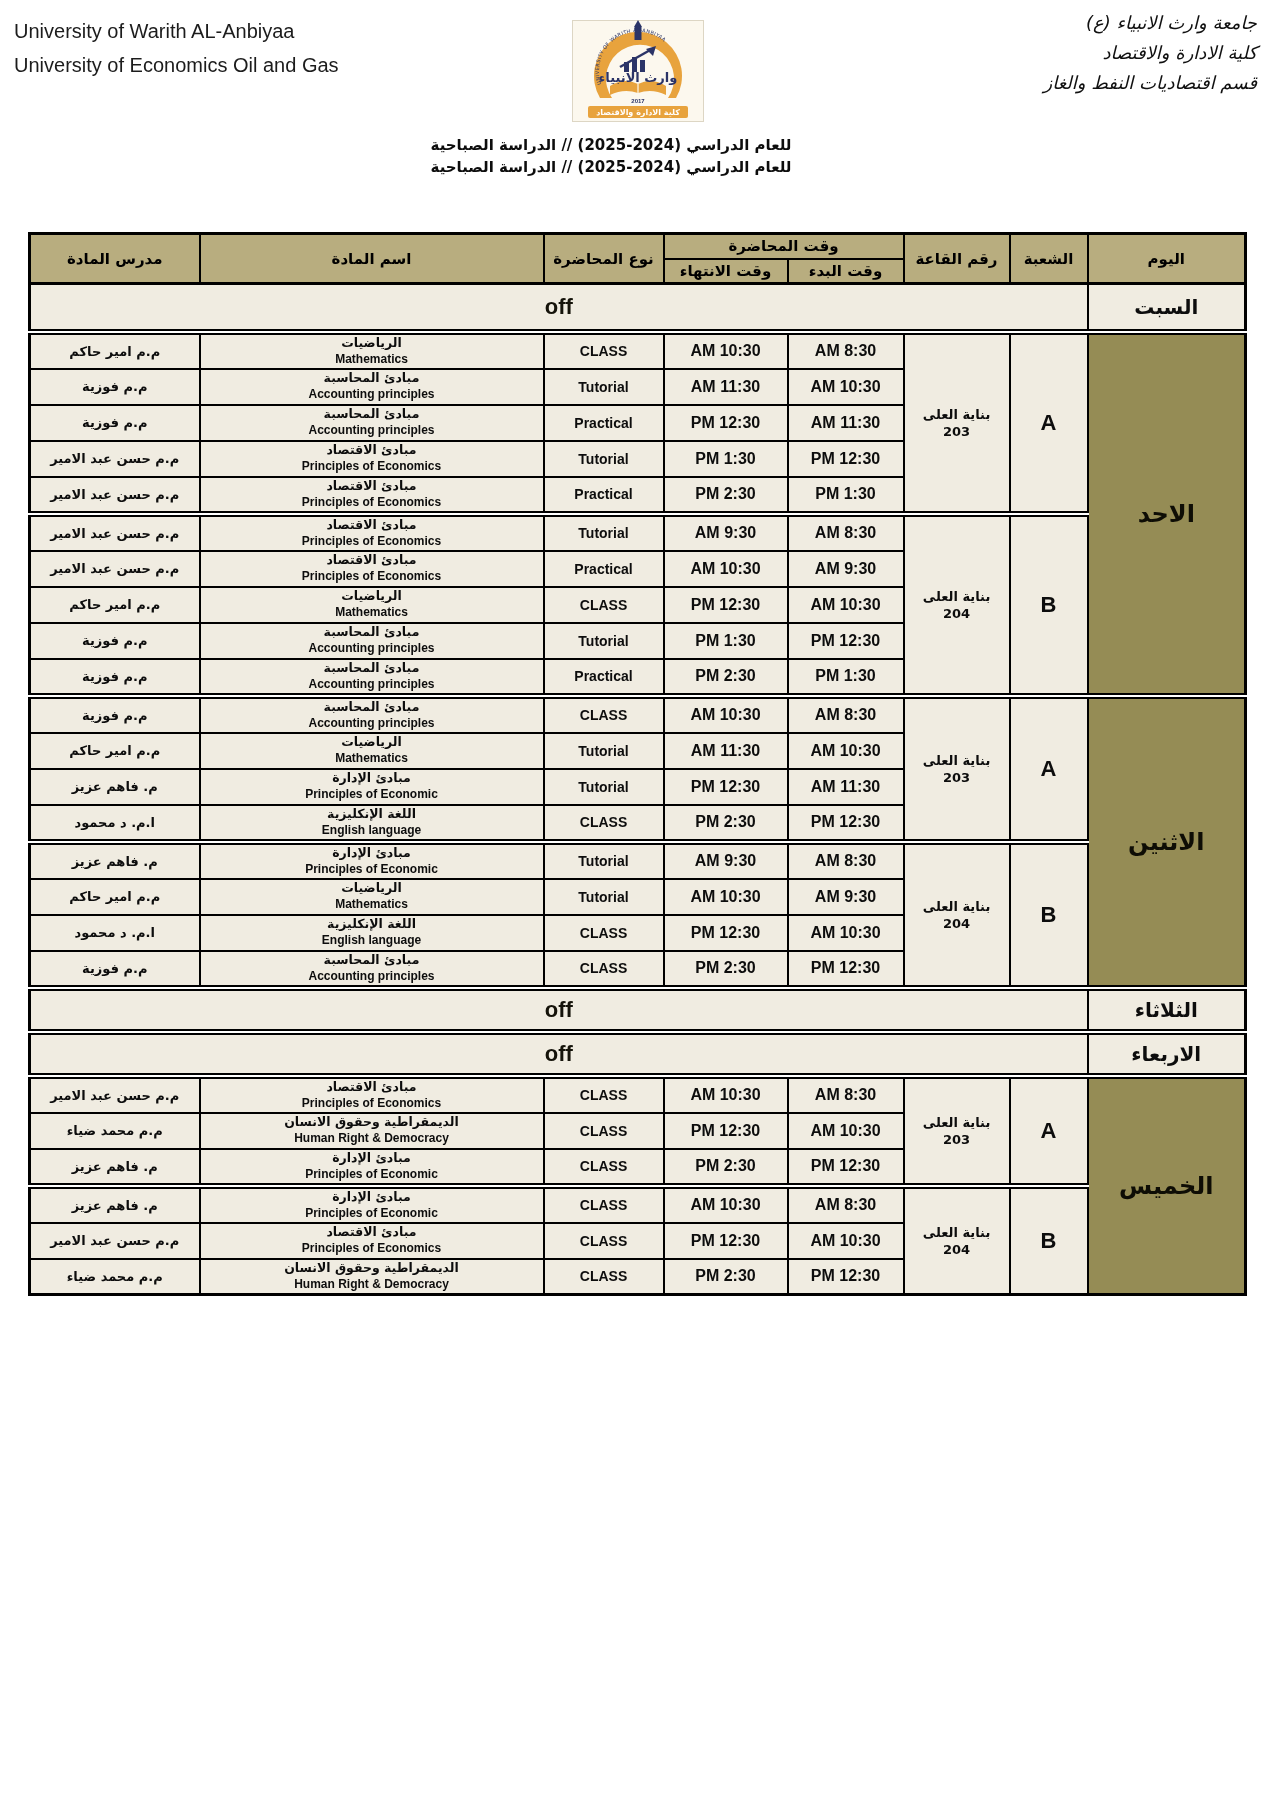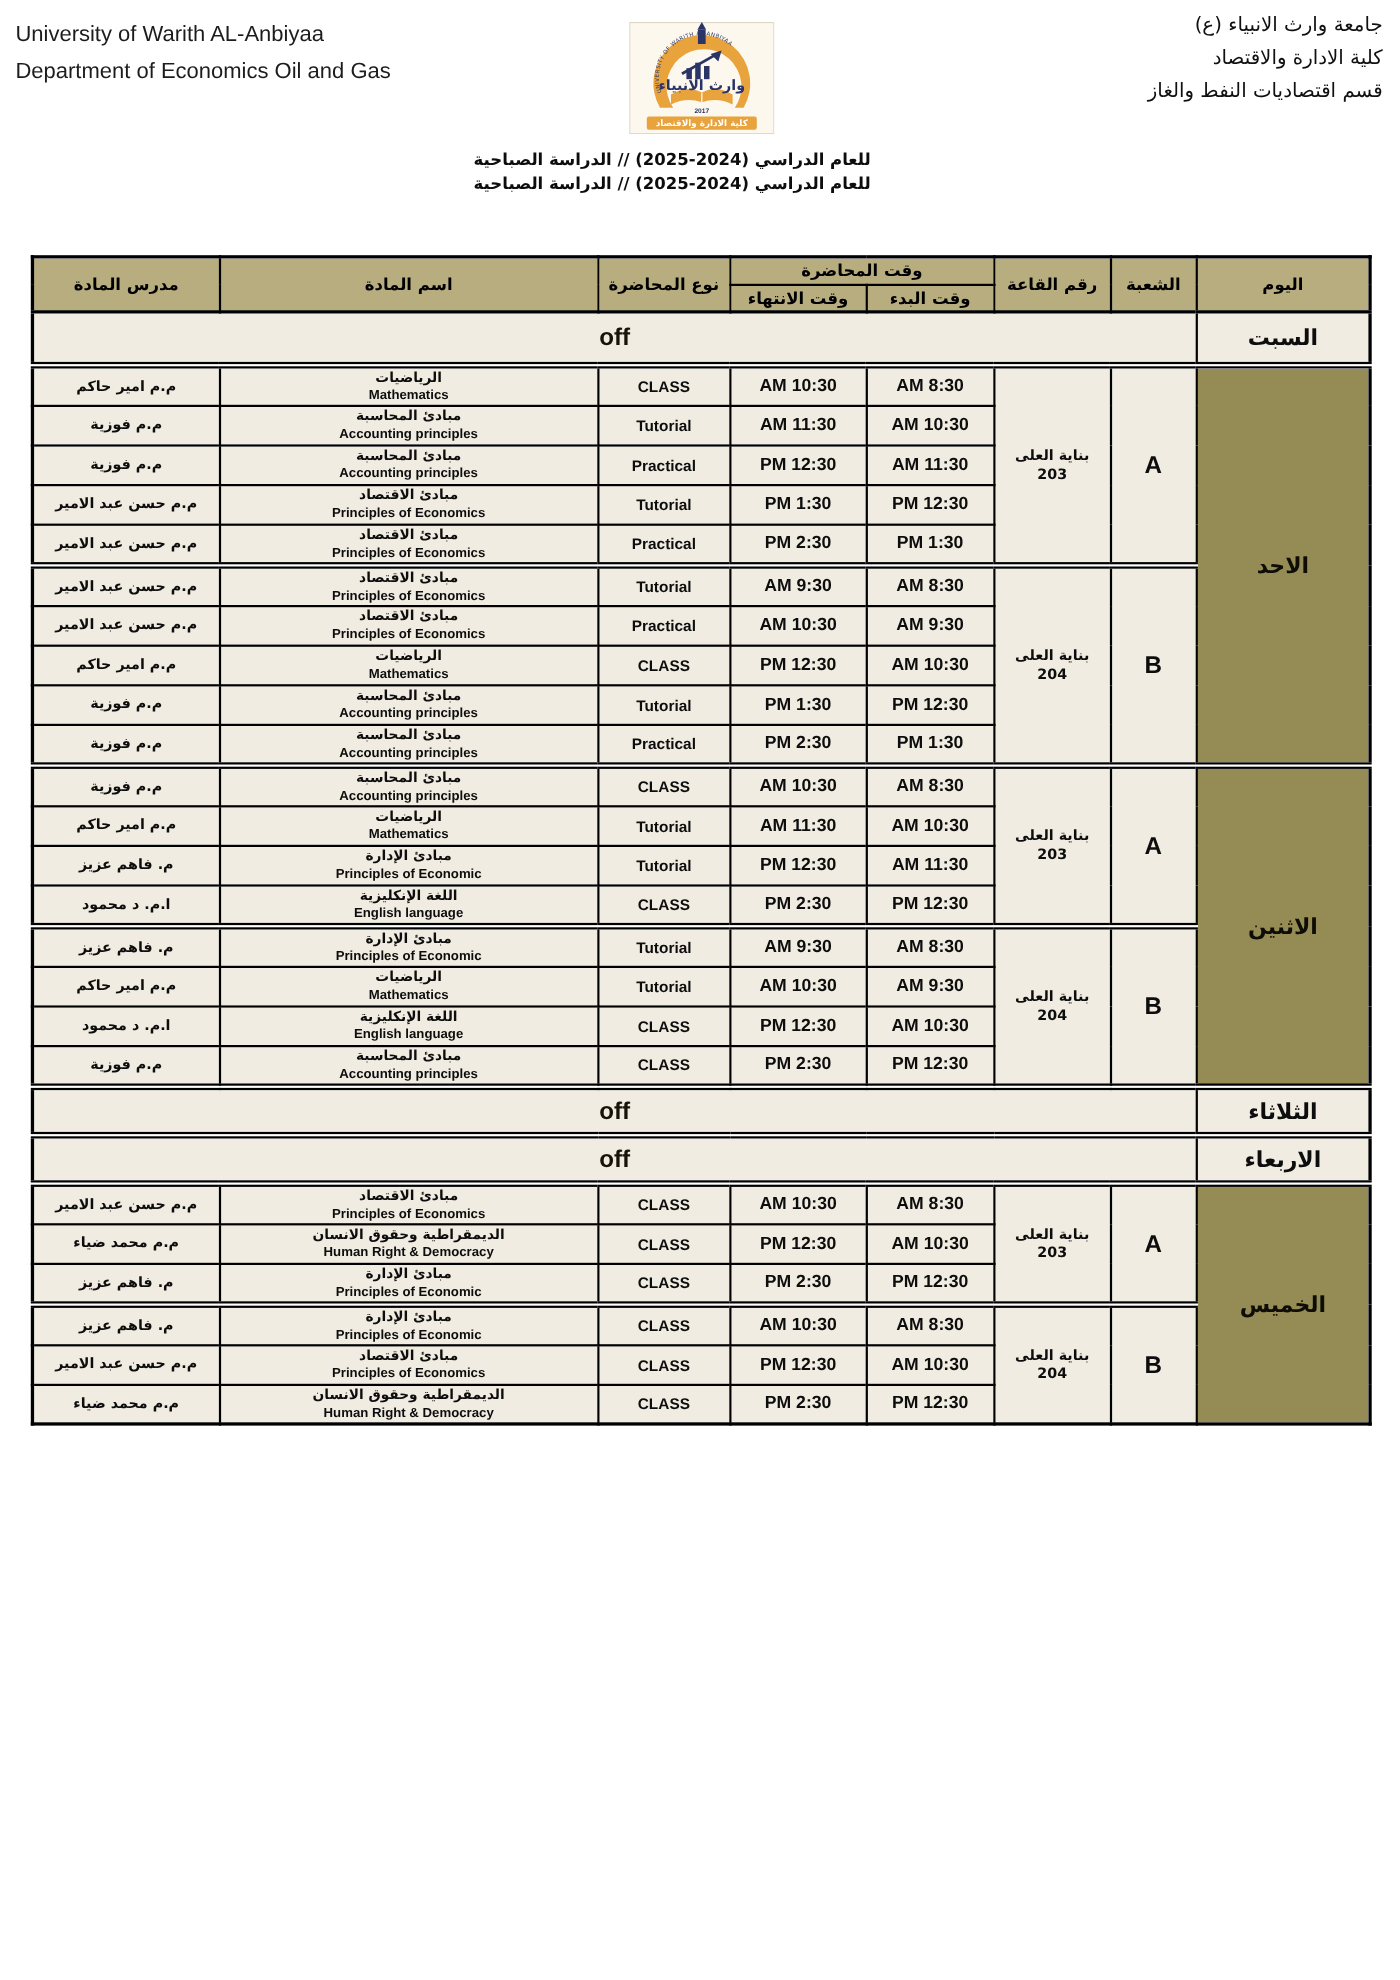--- a/index.html
+++ b/index.html
@@ -10,21 +10,21 @@
     --ink:#0d0d0d;
   }
   *{box-sizing:border-box;}
   body{margin:0;background:#ffffff;}
   .page{position:relative;width:1273px;height:1384px;background:#fff;overflow:hidden;
         font-family:"Liberation Sans",sans-serif;color:var(--ink);}
 
   
   .hdr-en{position:absolute;left:14px;top:14px;font-size:20px;line-height:34px;color:#1c1c1c;}
   .hdr-ar{position:absolute;right:16px;top:8px;direction:rtl;
-          font-family:"DejaVu Sans",sans-serif;font-size:18px;line-height:30px;color:#101010;}
+          font-family:"DejaVu Sans",sans-serif;font-size:18px;line-height:30px;color:#101010;font-style:italic;}
   .logo{position:absolute;left:572px;top:20px;width:132px;height:102px;}
 
   .title-wrap{position:absolute;left:0;top:134px;width:1222px;text-align:center;direction:rtl;
               font-family:"DejaVu Sans",sans-serif;font-weight:bold;font-size:15px;line-height:22px;}
 
   
   table.sched{position:absolute;left:28px;top:232px;width:1216px;border-collapse:collapse;
               table-layout:fixed;direction:rtl;border:3px solid #000;}
   .sched th,.sched td{border:2px solid #000;padding:0 2px;overflow:hidden;text-align:center;vertical-align:middle;}
   .sched thead th{background:var(--tan);font-family:"DejaVu Sans",sans-serif;font-weight:bold;
@@ -33,21 +33,21 @@
   .sched thead tr.h2{height:25px;}
   .sched thead{border-bottom:3px solid #000;}
 
   .sched tbody td{background:var(--cream);}
   tr.data-row{height:36px;}
   tr.off-row{height:44px;}
   tr.off-row.sat{height:48px;}
 
   td.off-cell{background:var(--olive);font-weight:bold;font-size:22px;color:#15130a;}
   td.day-cell.active{background:var(--olive);font-family:"DejaVu Sans",sans-serif;
-                     font-weight:bold;font-size:20px;color:#0e0d05;}
+                     font-weight:bold;font-size:24px;color:#0e0d05;}
   td.day-cell.offday{background:var(--cream);font-family:"DejaVu Sans",sans-serif;
                      font-weight:bold;font-size:20px;}
   td.section-cell{font-weight:bold;font-size:22px;}
   td.room-cell{font-family:"DejaVu Sans",sans-serif;font-weight:bold;font-size:13px;line-height:17px;}
   td.time-cell{font-weight:bold;font-size:16px;}
   td.type-cell{font-weight:bold;font-size:14px;}
   td.teacher-cell{font-family:"DejaVu Sans",sans-serif;font-weight:bold;font-size:13px;}
   td.subject-cell .ar{font-family:"DejaVu Sans",sans-serif;font-weight:bold;font-size:12.5px;line-height:16px;}
   td.subject-cell .en{font-weight:bold;font-size:12px;line-height:17px;direction:ltr;}
   td.shade{background:var(--shade);}
@@ -62,21 +62,21 @@
   .footer-left{position:absolute;left:24px;top:1410px;direction:rtl;
                font-family:"DejaVu Sans",sans-serif;font-weight:bold;font-size:14px;}
 </style>
 </head>
 <body>
 
 <div class="page">
 
   <div class="hdr-en">
     <div>University of Warith AL-Anbiyaa</div>
-    <div>Department of Economics Oil and Gas</div>
+    <div>University of Economics Oil and Gas</div>
   </div>
 
   <svg class="logo" viewBox="0 0 132 102">
     <rect x="0.5" y="0.5" width="131" height="101" fill="#fcf8ee" stroke="#ddd6c4" stroke-width="1"></rect>
     <defs>
       <path id="arcTextPath" d="M 32 70 A 39 39 0 1 1 100 70"></path>
     </defs>
     <path d="M 28 78 A 44 44 0 1 1 104 78 L 96 78 A 34 34 0 1 0 40 78 Z" fill="#e8a33d"></path>
     <text font-size="5" font-family="DejaVu Sans, sans-serif" fill="#2b3467" letter-spacing="0.4">
       <textPath href="#arcTextPath" startOffset="4%">UNIVERSITY OF WARITH AL-ANBIYAA</textPath>

